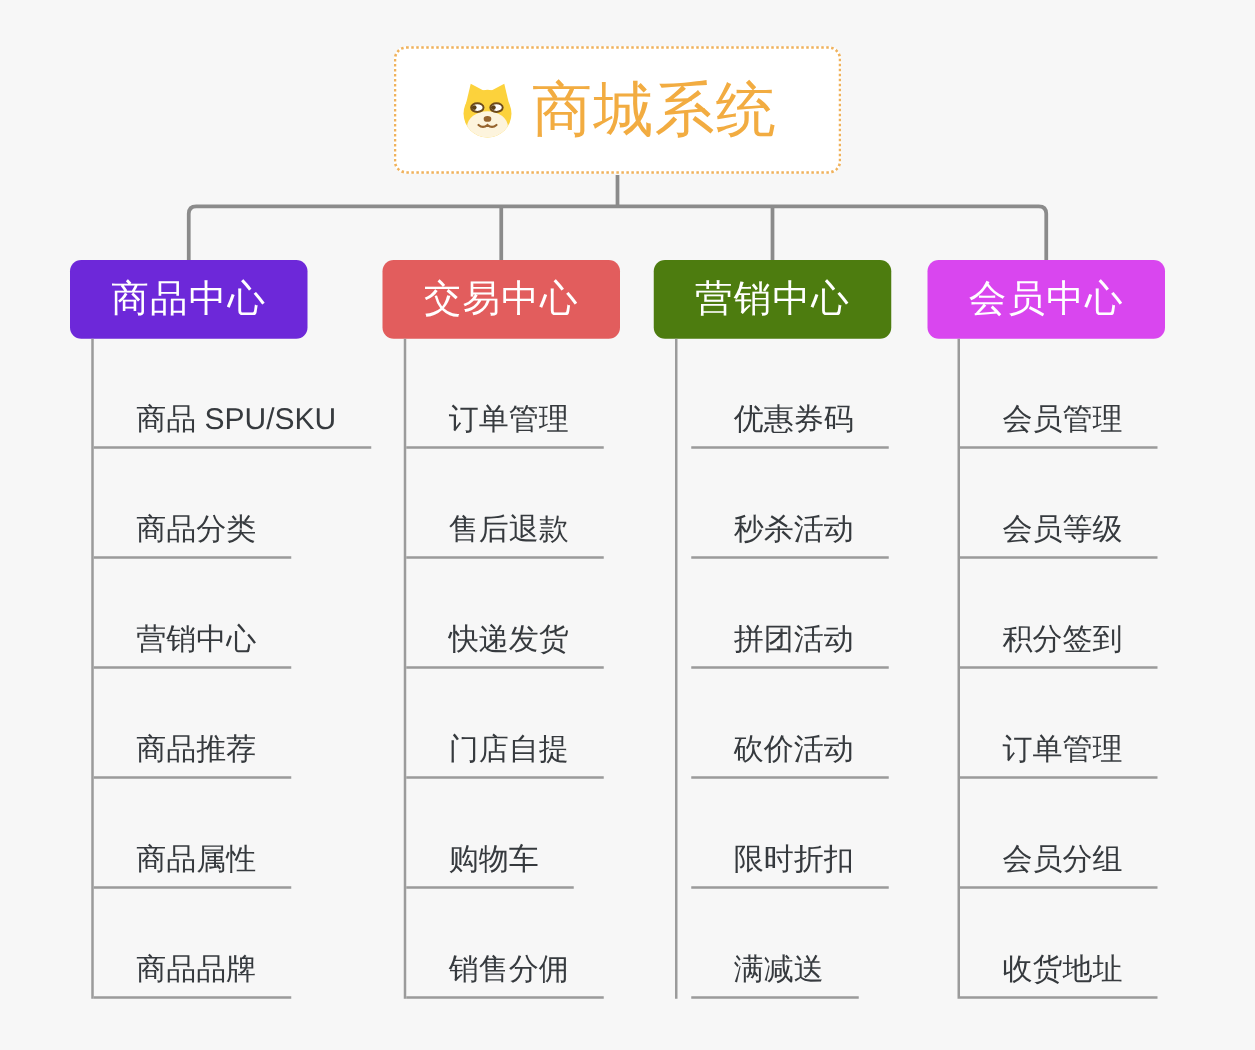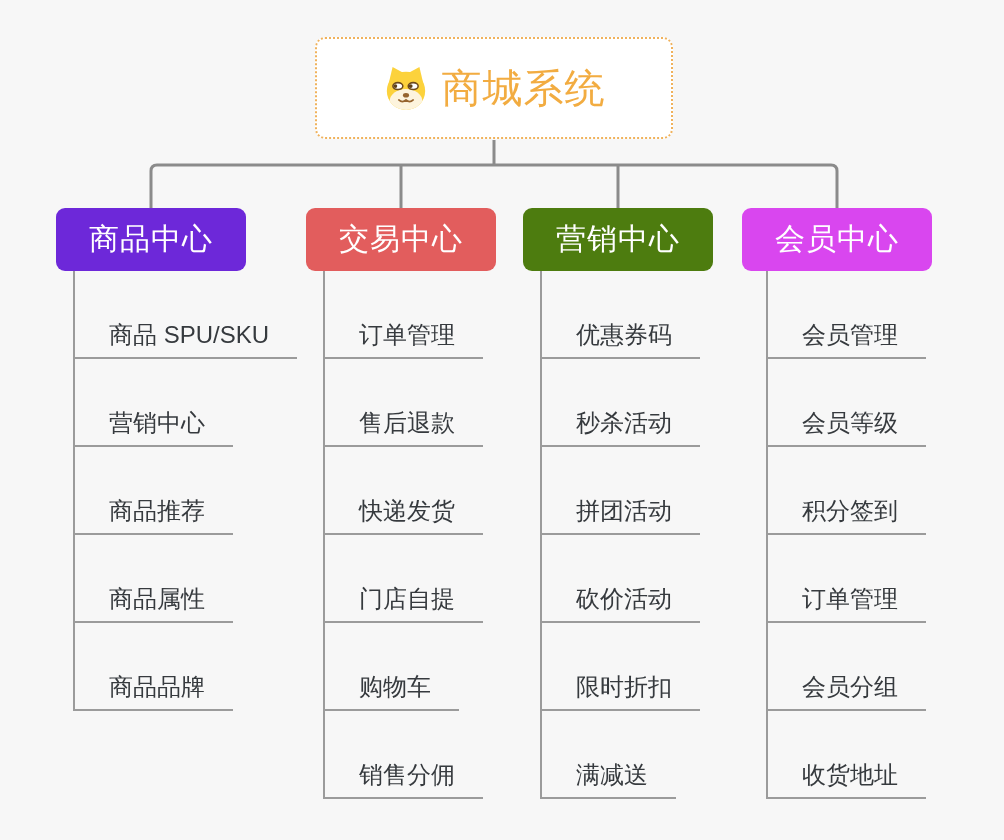--- a/index.html
+++ b/index.html
@@ -14,21 +14,21 @@
   svg.connectors { position: absolute; left: 0; top: 0; pointer-events: none; }
 
   .root-node {
     position: absolute; left: 315px; top: 37px;
     width: 358px; height: 102px; box-sizing: border-box;
     background: #ffffff;
     border: 2px dotted #f0b25c;
     border-radius: 10px;
     display: flex; align-items: center; justify-content: center; gap: 13px;
   }
-  .root-label { font-size: 40px; color: #f2ac41; letter-spacing: 1px; white-space: nowrap; }
+  .root-label { font-size: 48px; color: #f2ac41; letter-spacing: 1px; white-space: nowrap; }
 
   .branch { position: absolute; top: 208px; width: 190px; }
   .branch-node {
     width: 190px; height: 63px; box-sizing: border-box;
     border-radius: 9px;
     display: flex; align-items: center; justify-content: center;
     color: #ffffff; font-size: 30px; letter-spacing: 1px; white-space: nowrap;
   }
   .subtree {
     margin-left: 17px;
@@ -82,20 +82,21 @@
     </svg>
     <span class="root-label" style="color: rgb(242, 172, 65);">商城系统</span>
   </div>
 
   <div class="branch b0">
     <div class="branch-node" style="background-color: #6d28d9;">
       <span>商品中心</span>
     </div>
     <div class="subtree" style="border-color: rgb(155, 155, 155);">
       <div class="subtopic">商品 SPU/SKU</div>
+      <div class="subtopic">商品分类</div>
       <div class="subtopic">营销中心</div>
       <div class="subtopic">商品推荐</div>
       <div class="subtopic">商品属性</div>
       <div class="subtopic">商品品牌</div>
     </div>
   </div>
 
   <div class="branch b1">
     <div class="branch-node" style="background-color: rgb(226, 93, 93);">
       <span>交易中心</span>
@@ -107,21 +108,21 @@
       <div class="subtopic">门店自提</div>
       <div class="subtopic">购物车</div>
       <div class="subtopic">销售分佣</div>
     </div>
   </div>
 
   <div class="branch b2">
     <div class="branch-node" style="background-color: #4d7c0f;">
       <span>营销中心</span>
     </div>
-    <div class="subtree" style="border-color: rgb(155, 155, 155);">
+    <div class="subtree" style="border-color: rgb(155, 155, 155); padding-left: 11px;">
       <div class="subtopic">优惠券码</div>
       <div class="subtopic">秒杀活动</div>
       <div class="subtopic">拼团活动</div>
       <div class="subtopic">砍价活动</div>
       <div class="subtopic">限时折扣</div>
       <div class="subtopic">满减送</div>
     </div>
   </div>
 
   <div class="branch b3">

